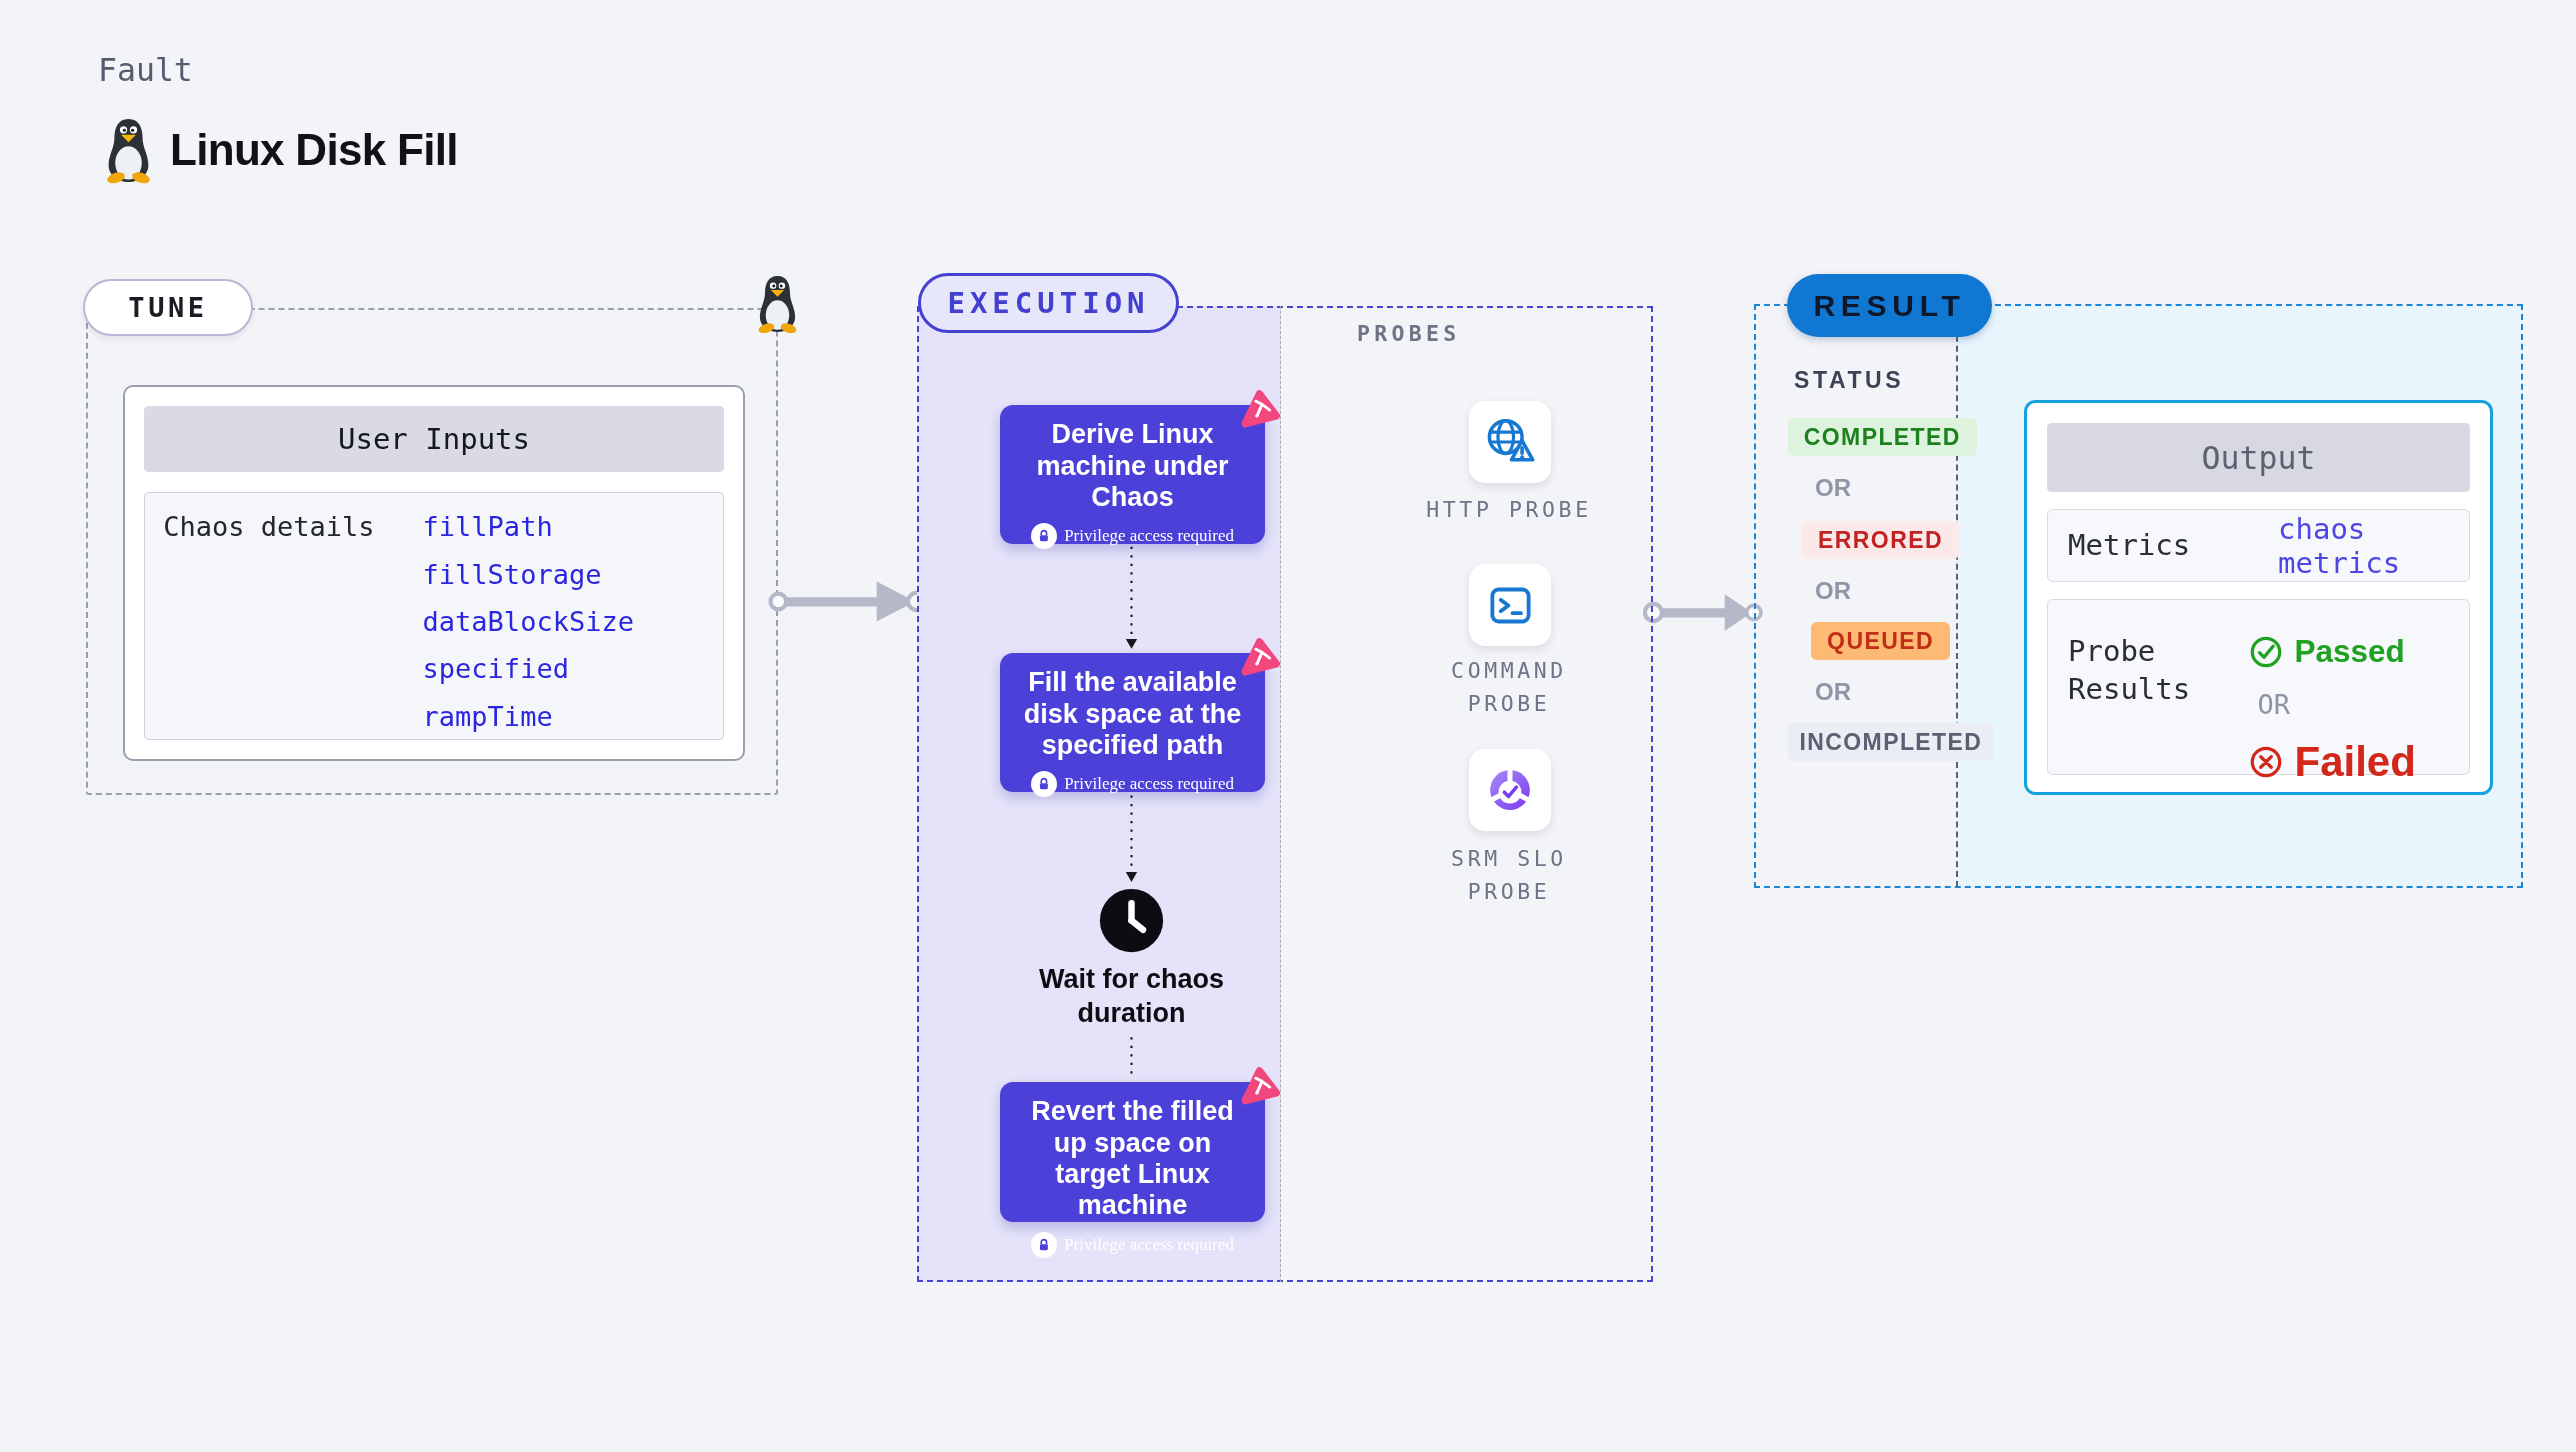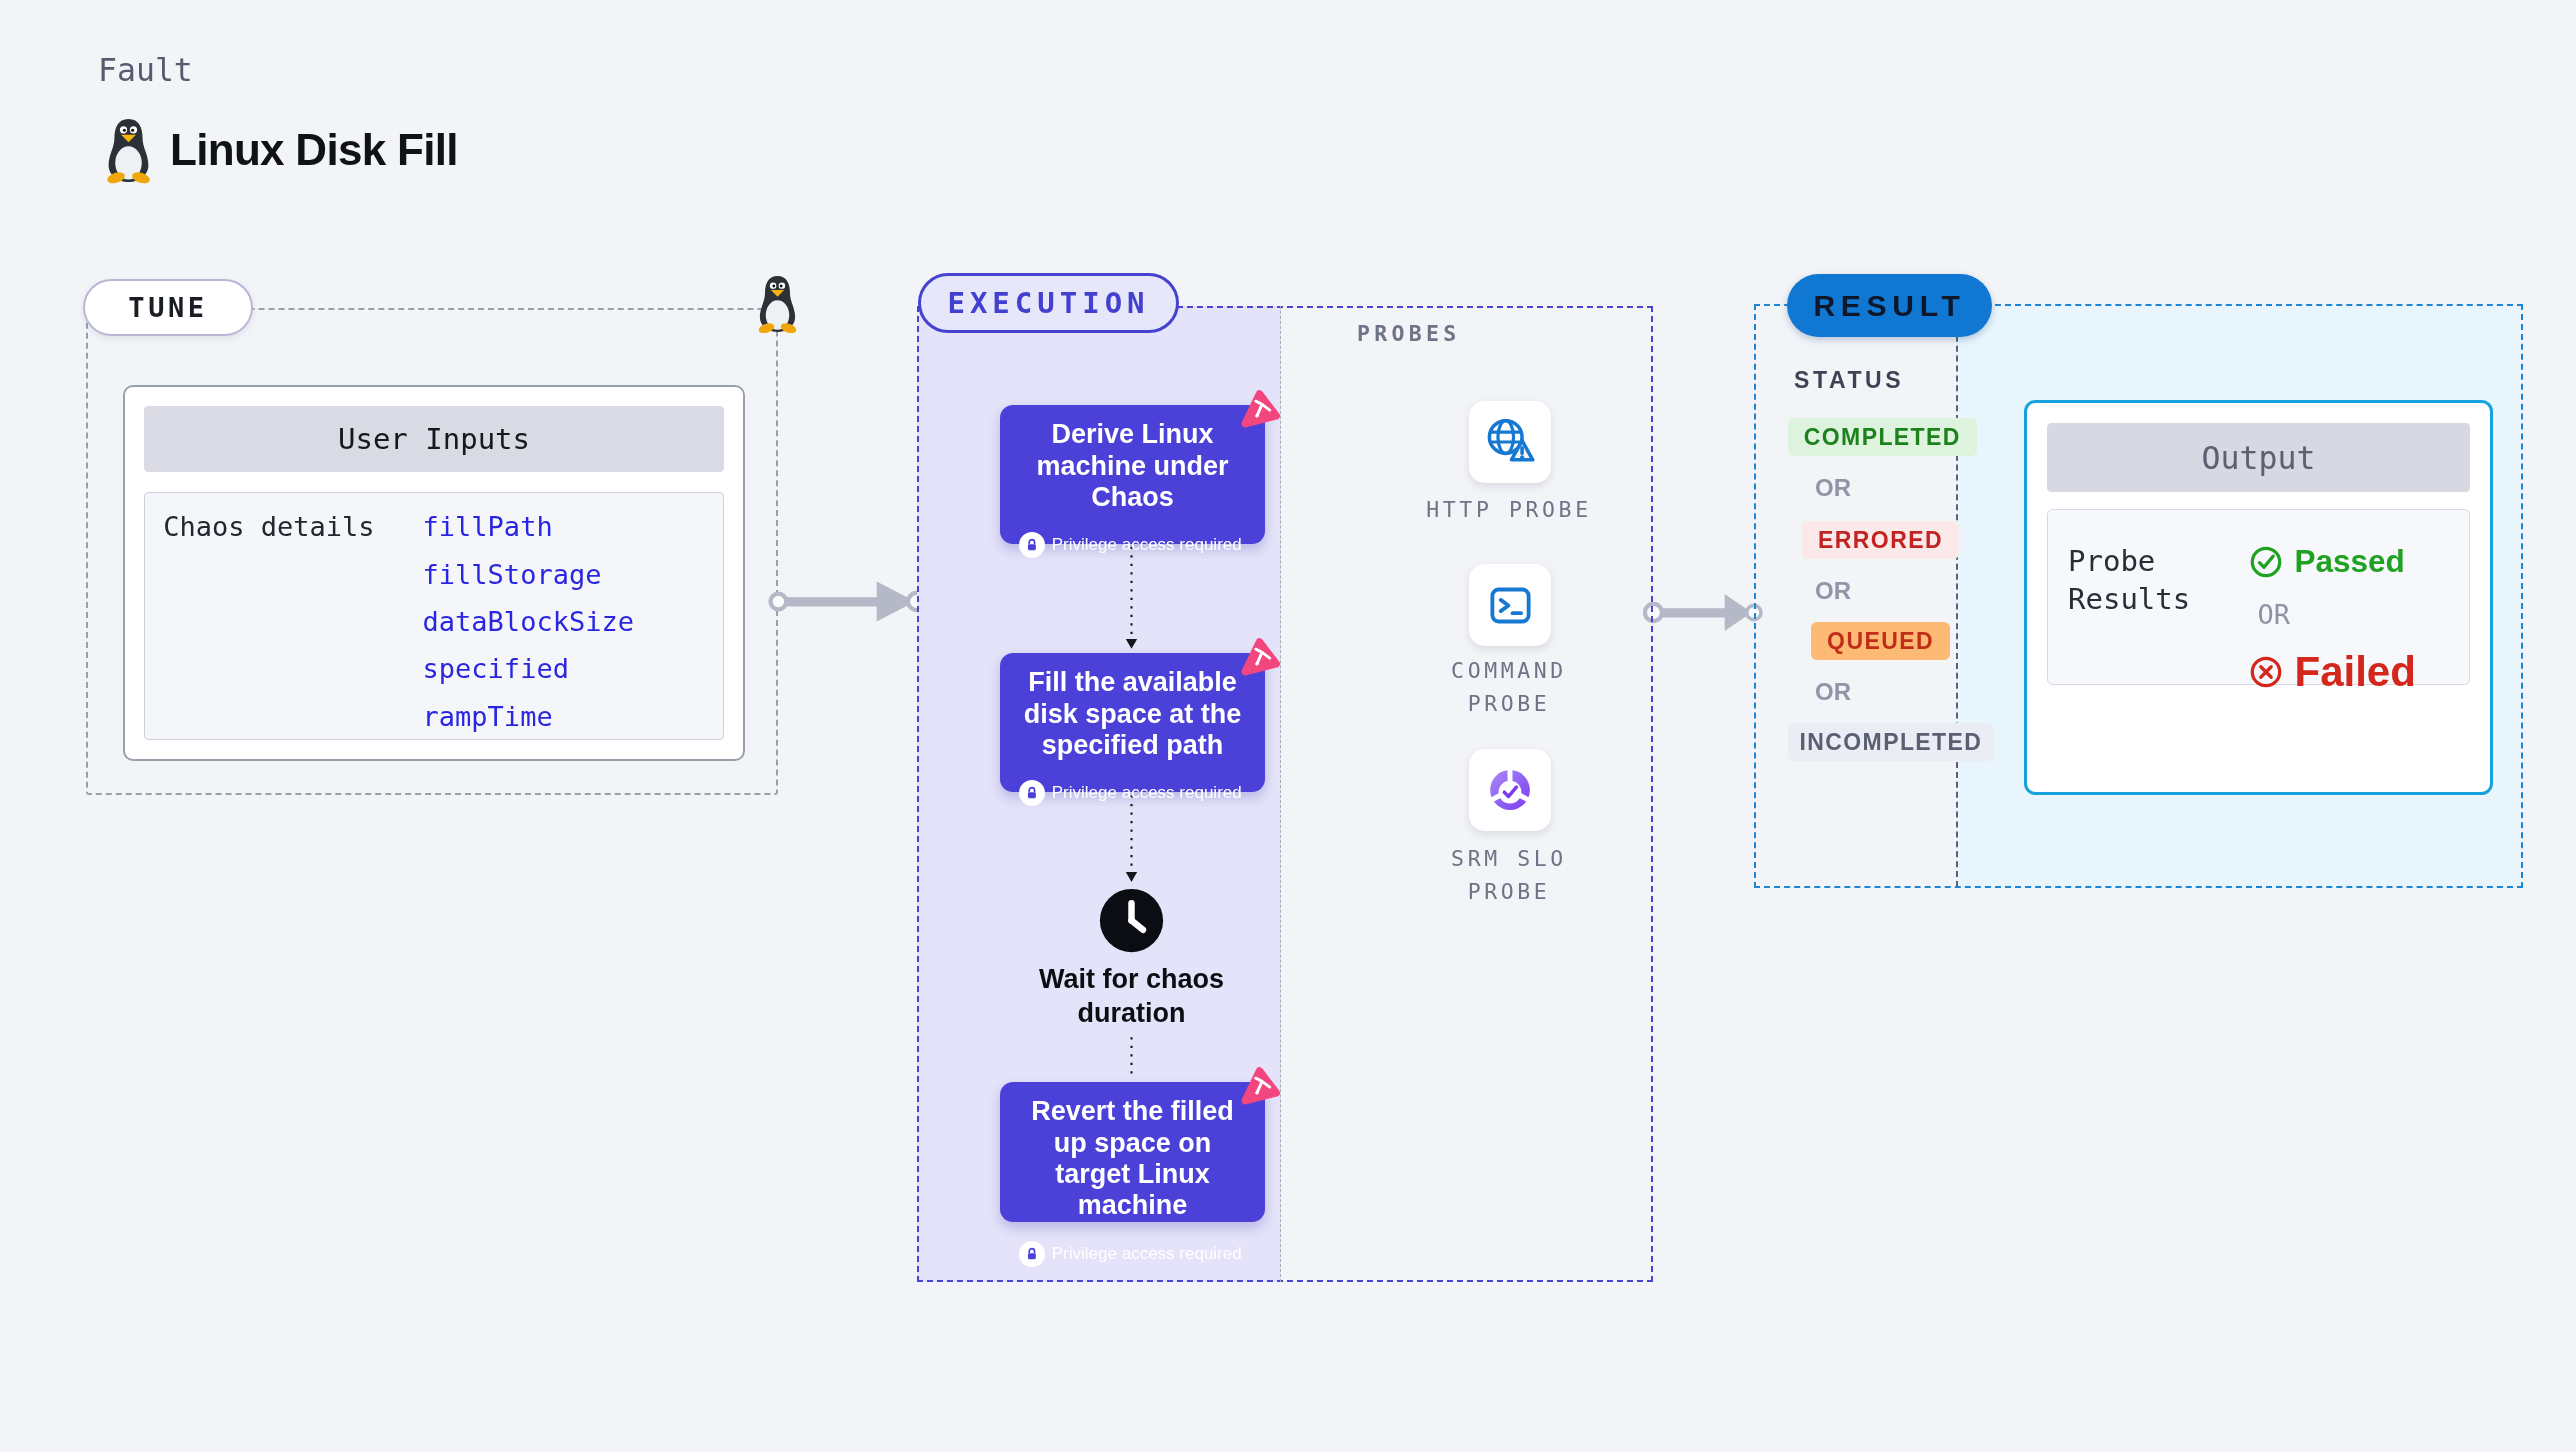--- a/index.html
+++ b/index.html
@@ -52,21 +52,21 @@
 
   
   .exec-fill{left:917px;top:306px;width:364px;height:976px;background:var(--lavender);}
   .exec-box{left:917px;top:306px;width:736px;height:976px;border:2.1px dashed var(--indigo);z-index:2;}
   .exec-sep{left:1280px;top:306px;width:0;height:976px;border-left:1.4px dashed #a7abb6;z-index:2;}
   .exec-pill{left:918px;top:273px;width:261px;height:60px;background:#e7e7fb;border:3.6px solid #4542cf;
     border-radius:33px;font-size:29px;font-weight:700;letter-spacing:5px;color:#4340cf;}
   .step{width:265px;left:1000px;background:var(--exec-purple);border-radius:13px;color:#fff;text-align:center;
     padding:14.3px 18.6px 8.6px;z-index:3;box-shadow:0 5.7px 11.5px rgba(40,30,160,.22);}
   .step-title{font-size:27px;font-weight:600;line-height:1.16;}
-  .priv{display:flex;align-items:center;justify-content:flex-start;gap:7.2px;margin-top:19px;}
+  .priv{display:flex;align-items:center;justify-content:center;gap:7.2px;margin-top:10px;font-family:Liberation Serif, serif;}
   .priv-circle{width:26px;height:26px;background:#fff;border-radius:50%;display:flex;align-items:center;justify-content:center;flex:0 0 26px;}
   .priv-text{font-size:17px;font-weight:400;}
   .chaos-ic{position:absolute;right:-18.6px;top:-15.8px;width:49px;height:46px;}
   .conn{left:1123px;width:17px;z-index:1;}
   .wait-label{left:1017px;top:963px;width:229px;text-align:center;font-size:27px;font-weight:700;
     color:#0c0e12;line-height:1.25;}
   .clock{left:1097px;top:886px;width:69px;height:69px;}
 
   
   .probes-label{left:1357px;top:321px;font-size:21.5px;font-weight:600;letter-spacing:4.3px;color:var(--probe-label);}
@@ -302,20 +302,24 @@
 <div class="abs st-wrap" style="top:622px;">
   <span class="badge st-queued">QUEUED</span>
 </div>
 <div class="abs or" style="top:678px;">OR</div>
 <div class="abs st-wrap" style="top:723px;">
   <span class="badge st-incompleted">INCOMPLETED</span>
 </div>
 
 <div class="abs out-card">
   <div class="out-head mono">Output</div>
+  <div class="out-row metrics-row">
+    <div class="out-label mono">Metrics</div>
+    <div class="metrics-value mono">chaos metrics</div>
+  </div>
   <div class="out-row pr-row">
     <div class="out-label mono">Probe Results</div>
     <div>
       <div class="pr-line">
         <svg width="34" height="34" viewBox="0 0 52 52">
           <circle cx="26" cy="26" r="21" stroke="#21a121" stroke-width="5" fill="none"></circle>
           <path d="M16 27 L23 34 L37 17" stroke="#21a121" stroke-width="5" fill="none" stroke-linecap="round" stroke-linejoin="round"></path>
         </svg>
         <span class="pr-passed">Passed</span>
       </div>

